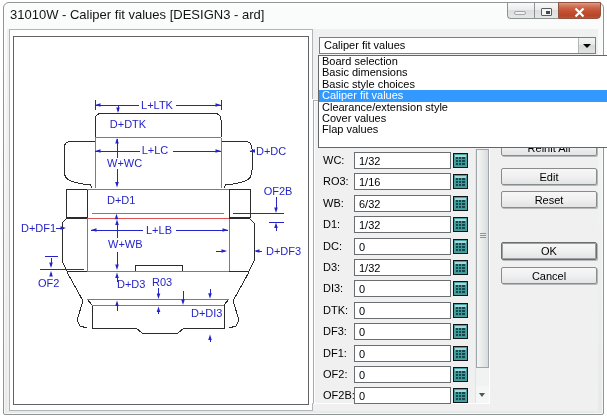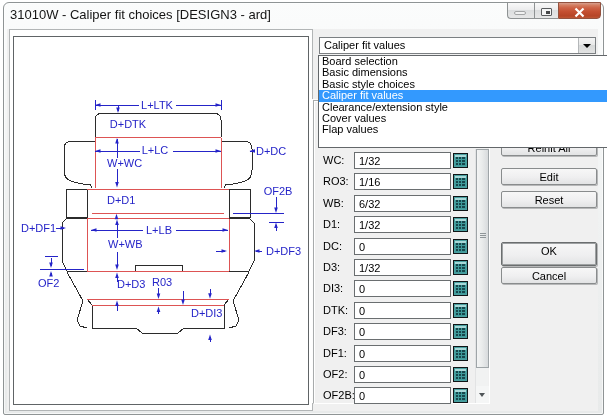--- a/index.html
+++ b/index.html
@@ -30,32 +30,32 @@
 #sthumb{position:absolute;left:0px;top:0px;width:13px;height:219px;border:1px solid #9fa5a8;
   background:linear-gradient(90deg,#f4f5f5 0%,#eaecec 45%,#d8dbdd 100%)}
 #sgrip{position:absolute;left:3px;top:83px;width:6px;height:5px;
   background:repeating-linear-gradient(0deg,#8f9699 0 1px,transparent 1px 2px)}
 #sdown{position:absolute;left:0;bottom:0;width:13px;height:17px;background:#f5f6f6}
 #sdown:after{content:"";position:absolute;left:3px;top:7px;border:3.5px solid transparent;border-top:4px solid #505558}
 .btn{position:absolute;left:501px;width:96px;height:17px;border:1px solid #898c8d;border-radius:2px;
   background:linear-gradient(180deg,#f7f7f7 0%,#efeff0 55%,#e2e3e4 100%);
   box-shadow:1px 1px 0 rgba(125,128,129,.5);
   font-size:11px;text-align:center;padding-top:2px;color:#000}
-.btn.ok{border:1px solid #6b6e6f;box-shadow:inset 0 0 0 1px #9ea1a2,1px 1px 0 rgba(125,128,129,.5);height:24px}
+.btn.ok{border:1px solid #6b6e6f;box-shadow:inset 0 0 0 1px #9ea1a2,1px 1px 0 rgba(125,128,129,.5);height:18px}
 #combo{position:absolute;left:319px;top:37px;width:277px;height:17px;background:#fff;border:1px solid #7b7f82;font-size:11px}
 #combo .t{position:absolute;left:4px;top:1px}
 #cbtn{position:absolute;right:0;top:0;width:17px;height:15px;border-left:1px solid #b4b7b9;
   background:linear-gradient(180deg,#f4f4f4 0%,#e8e9e9 45%,#d7d9d9 50%,#e2e3e3 100%)}
 #cbtn:after{content:"";position:absolute;left:4px;top:6px;border:4px solid transparent;border-top:4px solid #000}
 #list{position:absolute;left:318px;top:55px;width:328px;height:93px;background:#fff;border:1px solid #63676a;font-size:11px}
 .li{height:11.375px;line-height:11.4px;padding-left:3px;white-space:nowrap;overflow:hidden;color:#000}
 .li.sel{background:#3399fe;color:#fff}
 </style></head><body>
 <div id="win">
-  <div id="title">31010W - Caliper fit choices [DESIGN3 - ard]</div>
+  <div id="title">31010W - Caliper fit values [DESIGN3 - ard]</div>
   <div id="client"></div>
 </div>
 <div class="cap" id="bmin">
     <div class="g"></div>
   </div>
 <div class="cap" id="bmax">
     <div class="g"></div>
     <div class="g2"></div>
   </div>
 <div class="cap" id="bclose">

